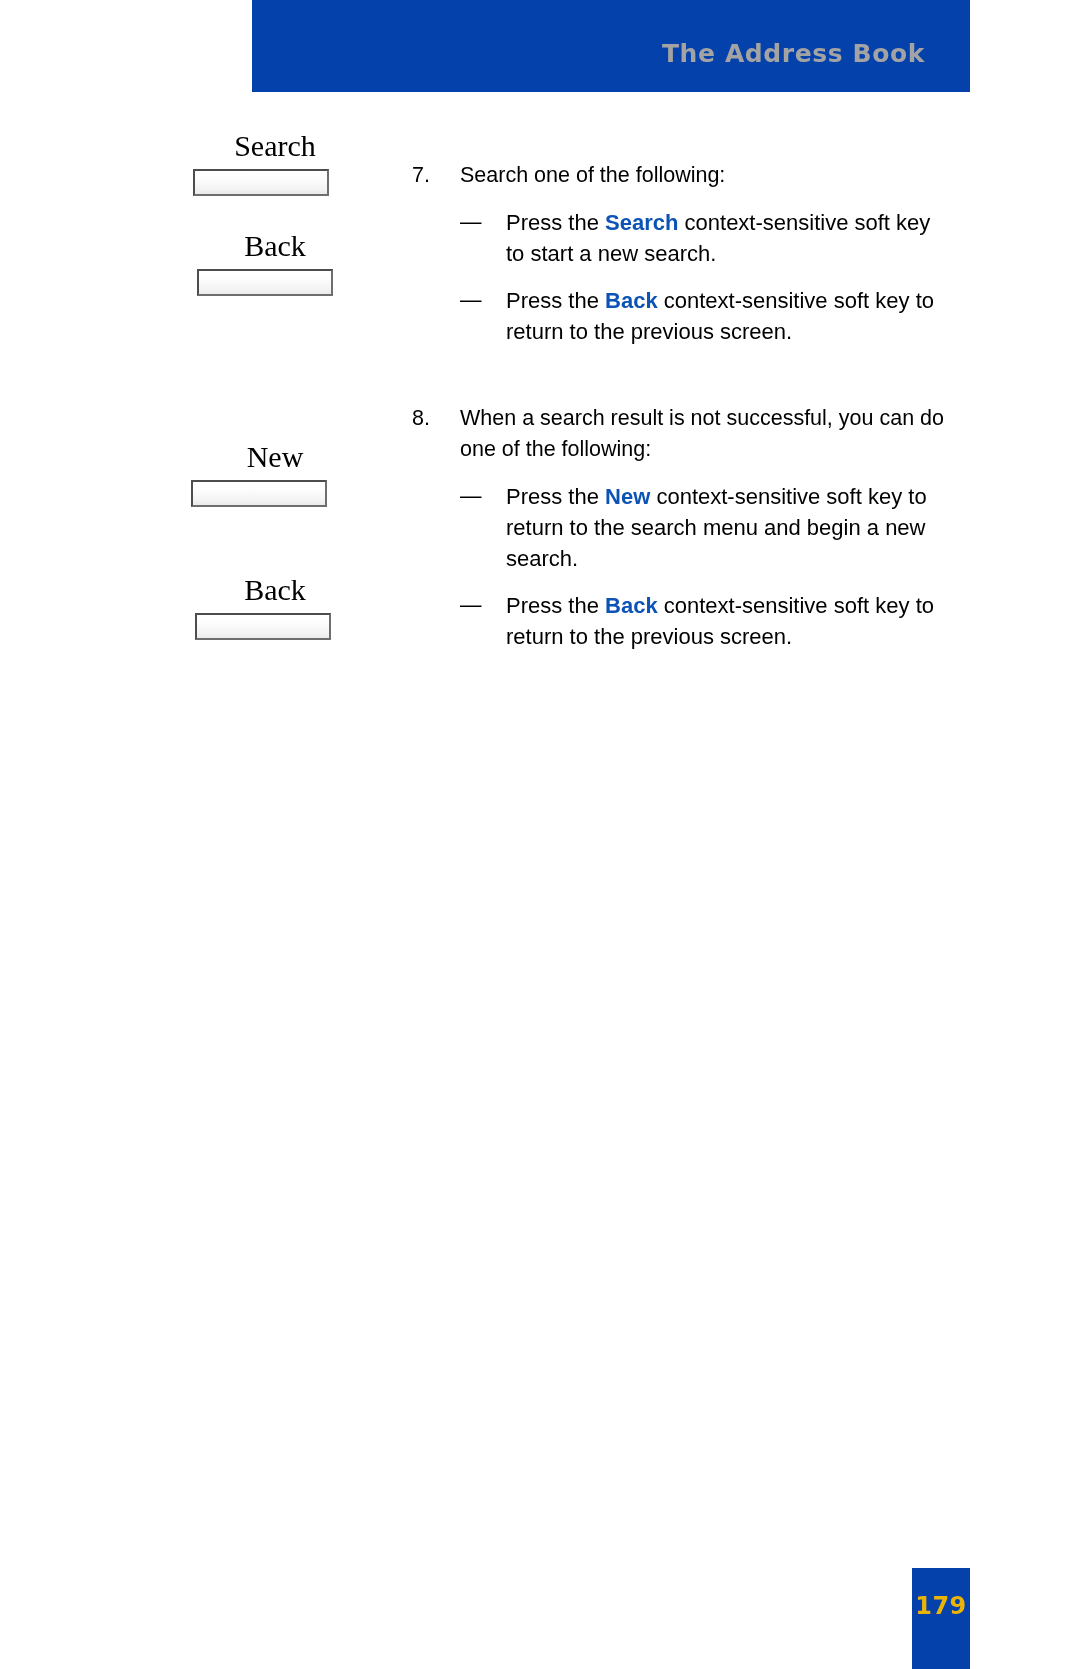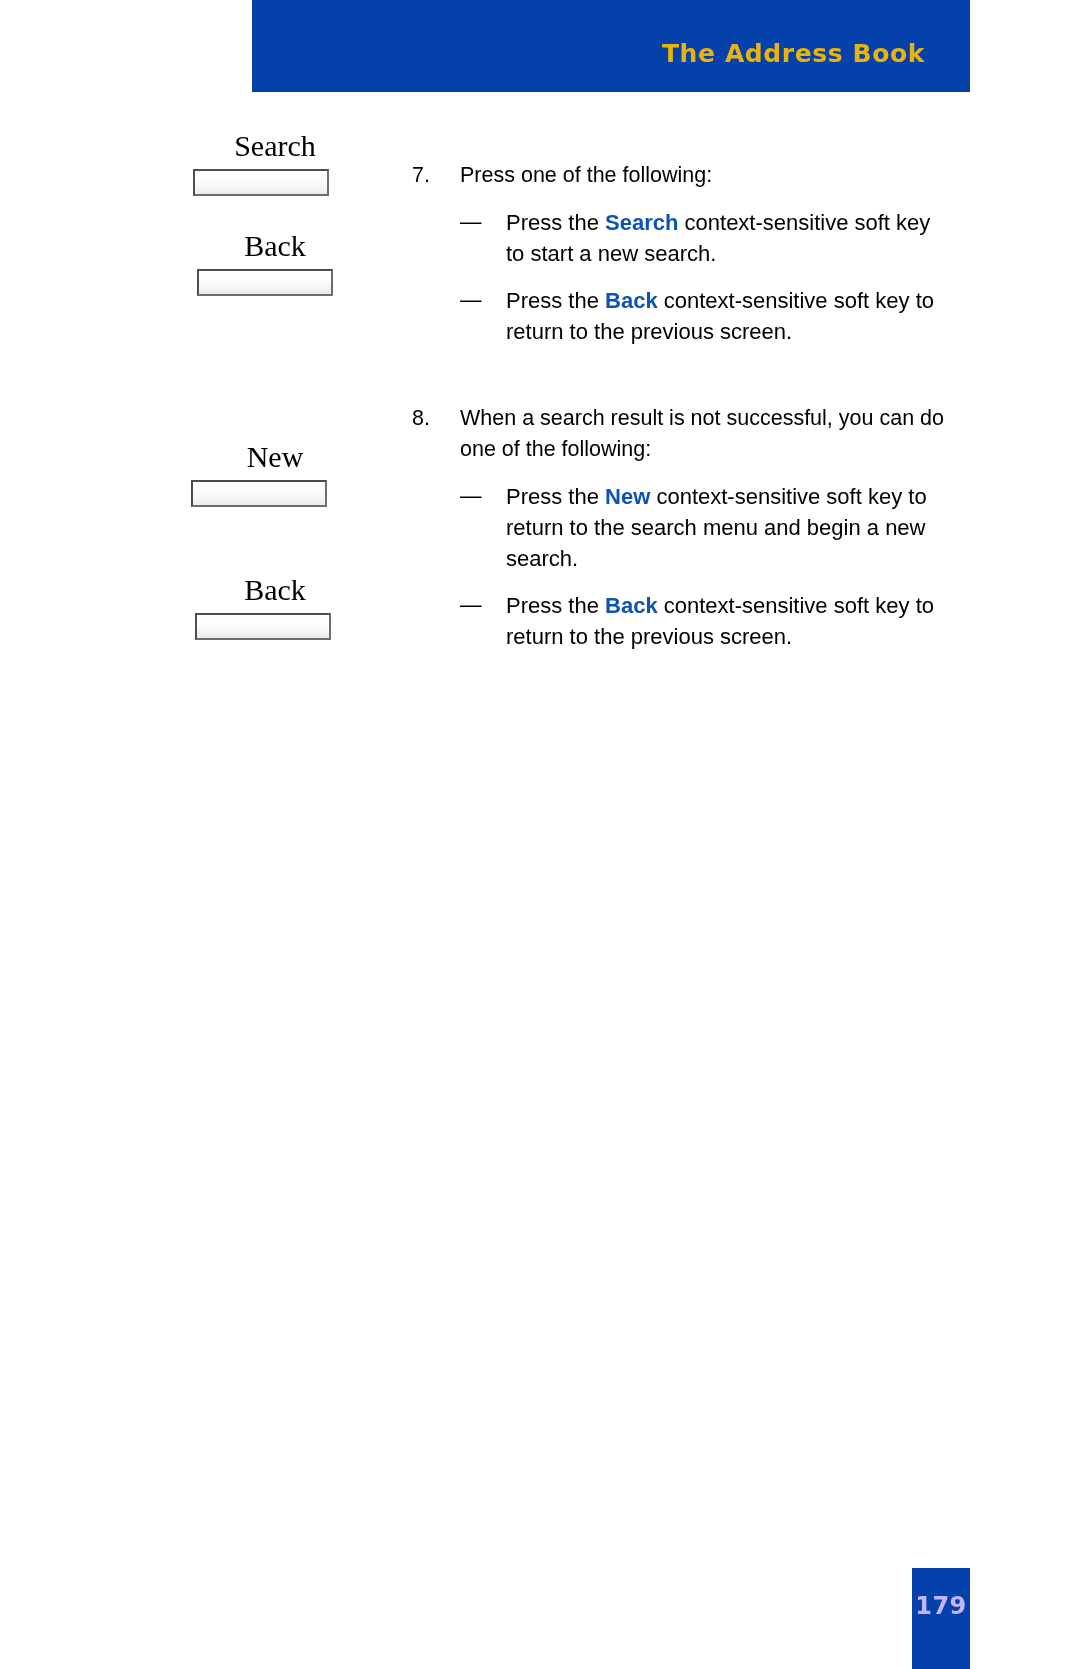--- a/index.html
+++ b/index.html
@@ -24,21 +24,21 @@
     top: 0;
     width: 718px;
     height: 92px;
     background: #0541ab;
   }
   .header-title {
     position: absolute;
     right: 45px;
     top: 53px;
     transform: translateY(-50%);
-    color: #eab308;
+    color: #a3a3a3;
     font-family: "DejaVu Sans", sans-serif;
     font-size: 25px;
     font-weight: bold;
     letter-spacing: 0.6px;
     white-space: nowrap;
     line-height: 1;
   }
 
   
   .softkey-column {
@@ -146,21 +146,21 @@
     width: 58px;
     height: 101px;
     background: #0541ab;
   }
   .page-number {
     position: absolute;
     left: 0;
     right: 0;
     top: 26px;
     text-align: center;
-    color: #c4b5fd;
+    color: #eab308;
     font-family: "DejaVu Sans", sans-serif;
     font-size: 24px;
     font-weight: bold;
     letter-spacing: 0.4px;
     line-height: 1;
   }
 </style>
 </head>
 <body>
 
@@ -190,21 +190,21 @@
     <div class="softkey-button"></div>
   </div>
 
 </div>
 
 <div class="body-column">
 
   <div class="step">
     <div class="step-head">
       <div class="step-num">7.</div>
-      <div class="step-text">Press one of the following:</div>
+      <div class="step-text">Search one of the following:</div>
     </div>
     <div class="bullets">
       <div class="bullet">
         <div class="bullet-dash">—</div>
         <div class="bullet-text"><span>Press the </span><span class="kw">Search</span><span> context-sensitive soft key to start a new search.</span></div>
       </div>
       <div class="bullet">
         <div class="bullet-dash">—</div>
         <div class="bullet-text"><span>Press the </span><span class="kw">Back</span><span> context-sensitive soft key to return to the previous screen.</span></div>
       </div>

